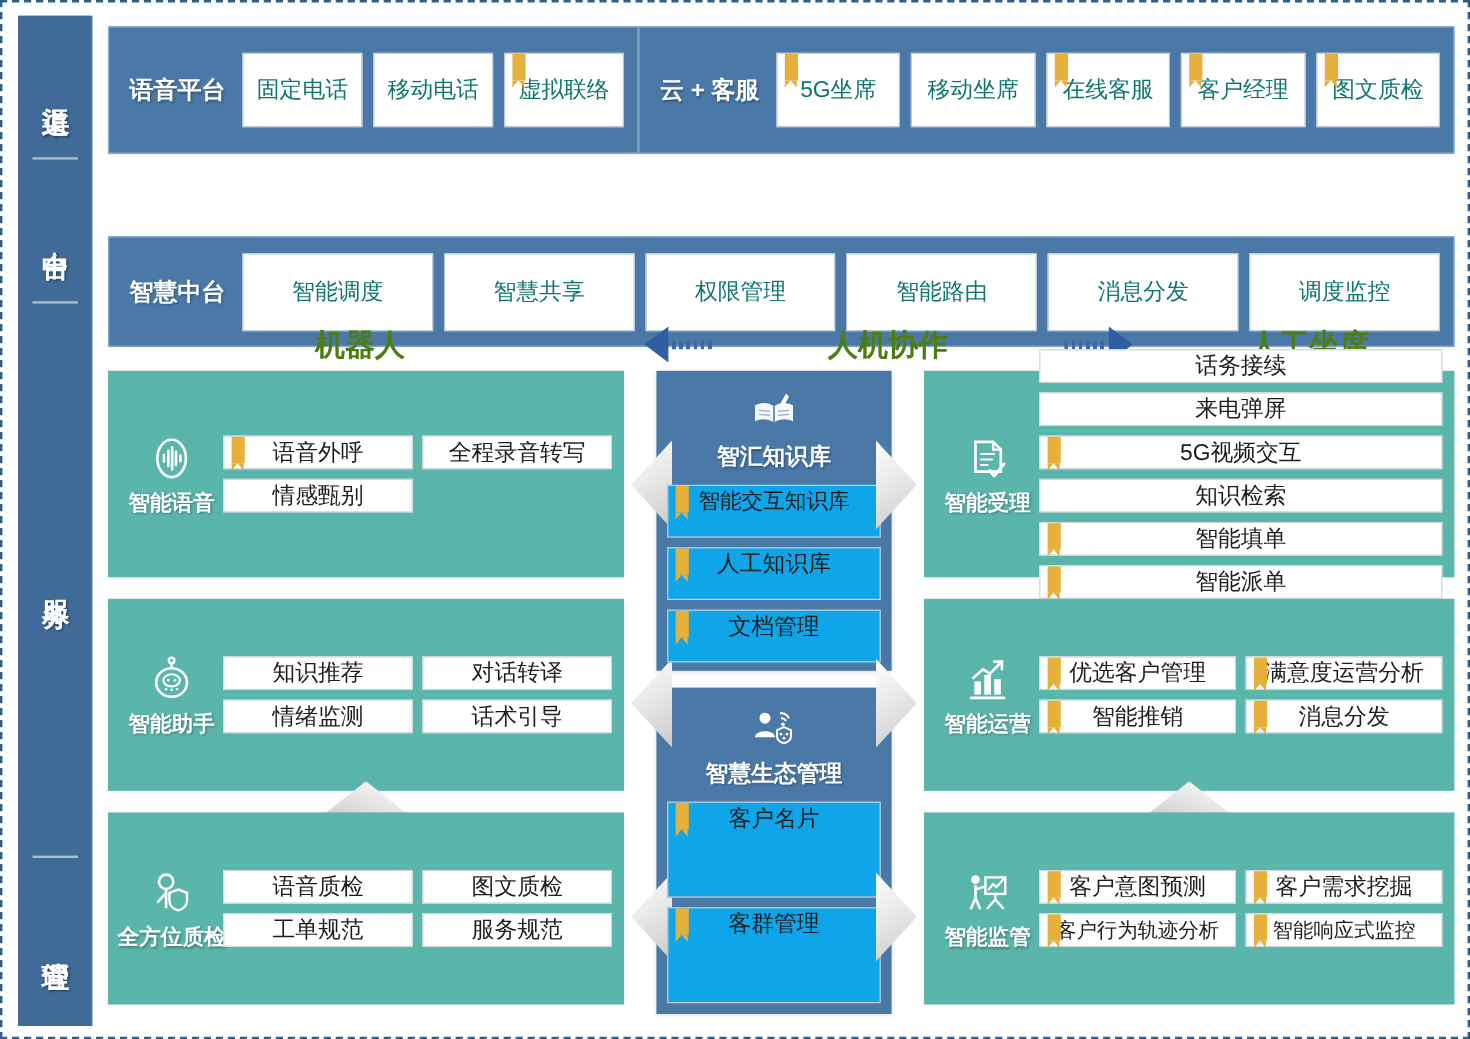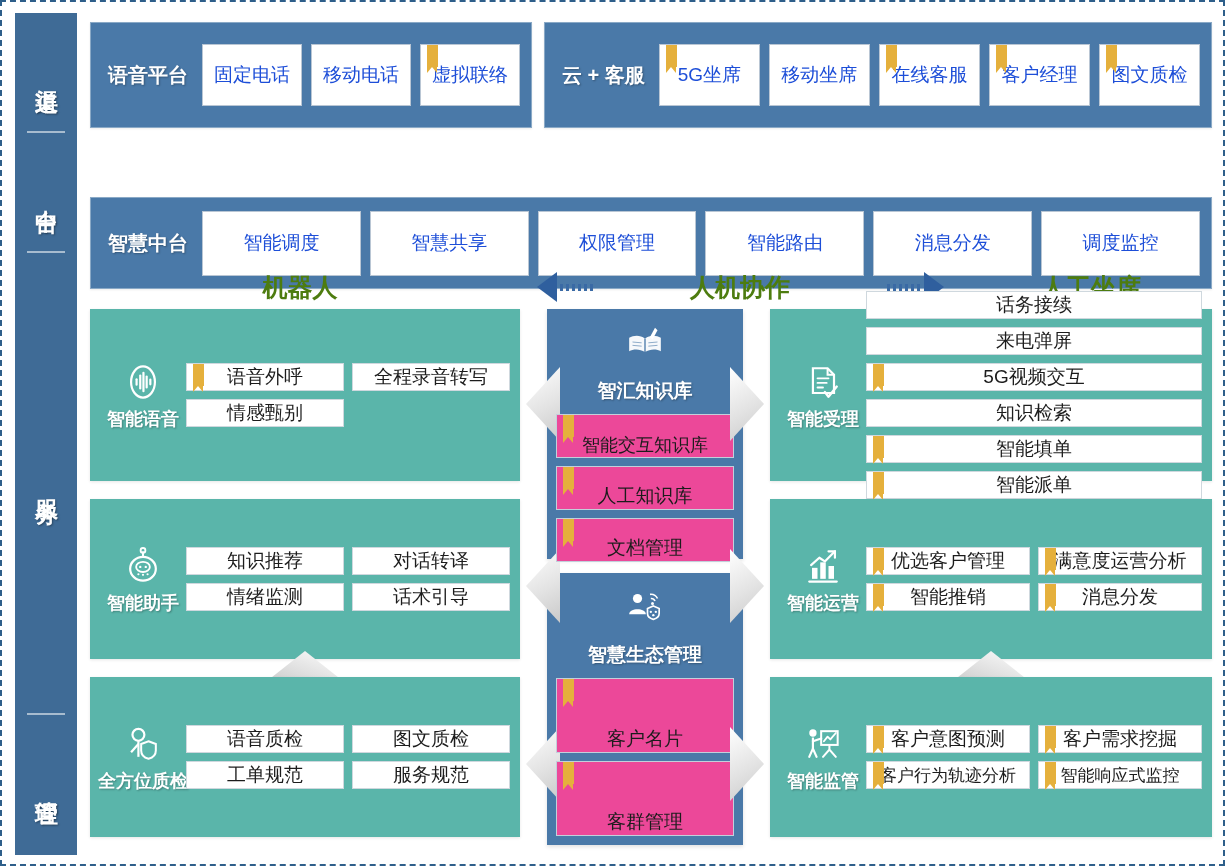--- a/index.html
+++ b/index.html
@@ -59,39 +59,39 @@
     color: #ffffff; font-weight: bold; font-size: 20px;
     white-space: nowrap; padding: 0 14px 0 6px;
     text-shadow: 1px 1px 2px rgba(0,0,0,.3);
   }
   .band-cells { display: flex; gap: 9px; flex: 1; }
   .cell {
     position: relative;
     background: #ffffff; border: 1px solid #b9c6d4;
     flex: 1;
     display: flex; align-items: center; justify-content: center;
-    font-size: 19px; color: #1d4ed8;
+    font-size: 19px; color: #0f766e;
     height: 62px; white-space: nowrap;
     padding: 0 8px;
   }
 
   
   .ribbon {
     position: absolute; left: 6px; top: 0;
     width: 11px; height: 22px;
     background: #e5b03c;
   }
   .ribbon::after {
     content: ""; position: absolute; left: 0; bottom: -6px;
     border-left: 5.5px solid #e5b03c; border-right: 5.5px solid #e5b03c;
     border-bottom: 6px solid transparent;
   }
 
   
-  .row1 { position: absolute; left: 0; top: 9px; width: 1122px; height: 106px; display: flex; gap: 12px; }
+  .row1 { position: absolute; left: 0; top: 9px; width: 1122px; height: 106px; display: flex; }
   .row1 .band.voice { width: 442px; }
   .row1 .band.cloud { flex: 1; }
 
   
   .row2 { position: absolute; left: 0; top: 136px; width: 1122px; height: 92px; }
   .row2 .band { height: 92px; margin-top: 48px; }
   .row2 .cell { height: 65px; font-size: 19px; }
 
   
   .row3 {
@@ -165,29 +165,29 @@
   
   .bpanel {
     width: 196px;
     background: #4a79a8;
     padding: 9px;
     box-shadow: 0 2px 4px rgba(0,0,0,.12);
     display: flex; flex-direction: column;
   }
   .bp-head {
     display: flex; flex-direction: column; align-items: center; justify-content: center;
-    color: #fff; padding: 6px 0 10px 0; gap: 18px;
+    color: #fff; padding: 6px 0 10px 0; gap: 8px;
   }
   .bp-head .ic { width: 40px; height: 36px; }
   .bp-title { font-size: 19px; font-weight: bold; text-shadow: 1px 1px 2px rgba(0,0,0,.3); }
   .bp-items { display: flex; flex-direction: column; gap: 8px; flex: 1; }
   .bitem {
-    position: relative; background: #ec4899; border: 1px solid #c3cfdb;
+    position: relative; background: #0ea5e9; border: 1px solid #c3cfdb;
     flex: 1; min-height: 44px;
-    display: flex; align-items: flex-end; justify-content: center;
+    display: flex; align-items: flex-start; justify-content: center;
     font-size: 19px; color: #1c1c1c; white-space: nowrap;
   }
   .bitem.sm { font-size: 18px; }
 
   
   .chev {
     position: absolute; width: 34px; height: 74px;
   }
   .chev::before {
     content: ""; position: absolute; inset: 0;

